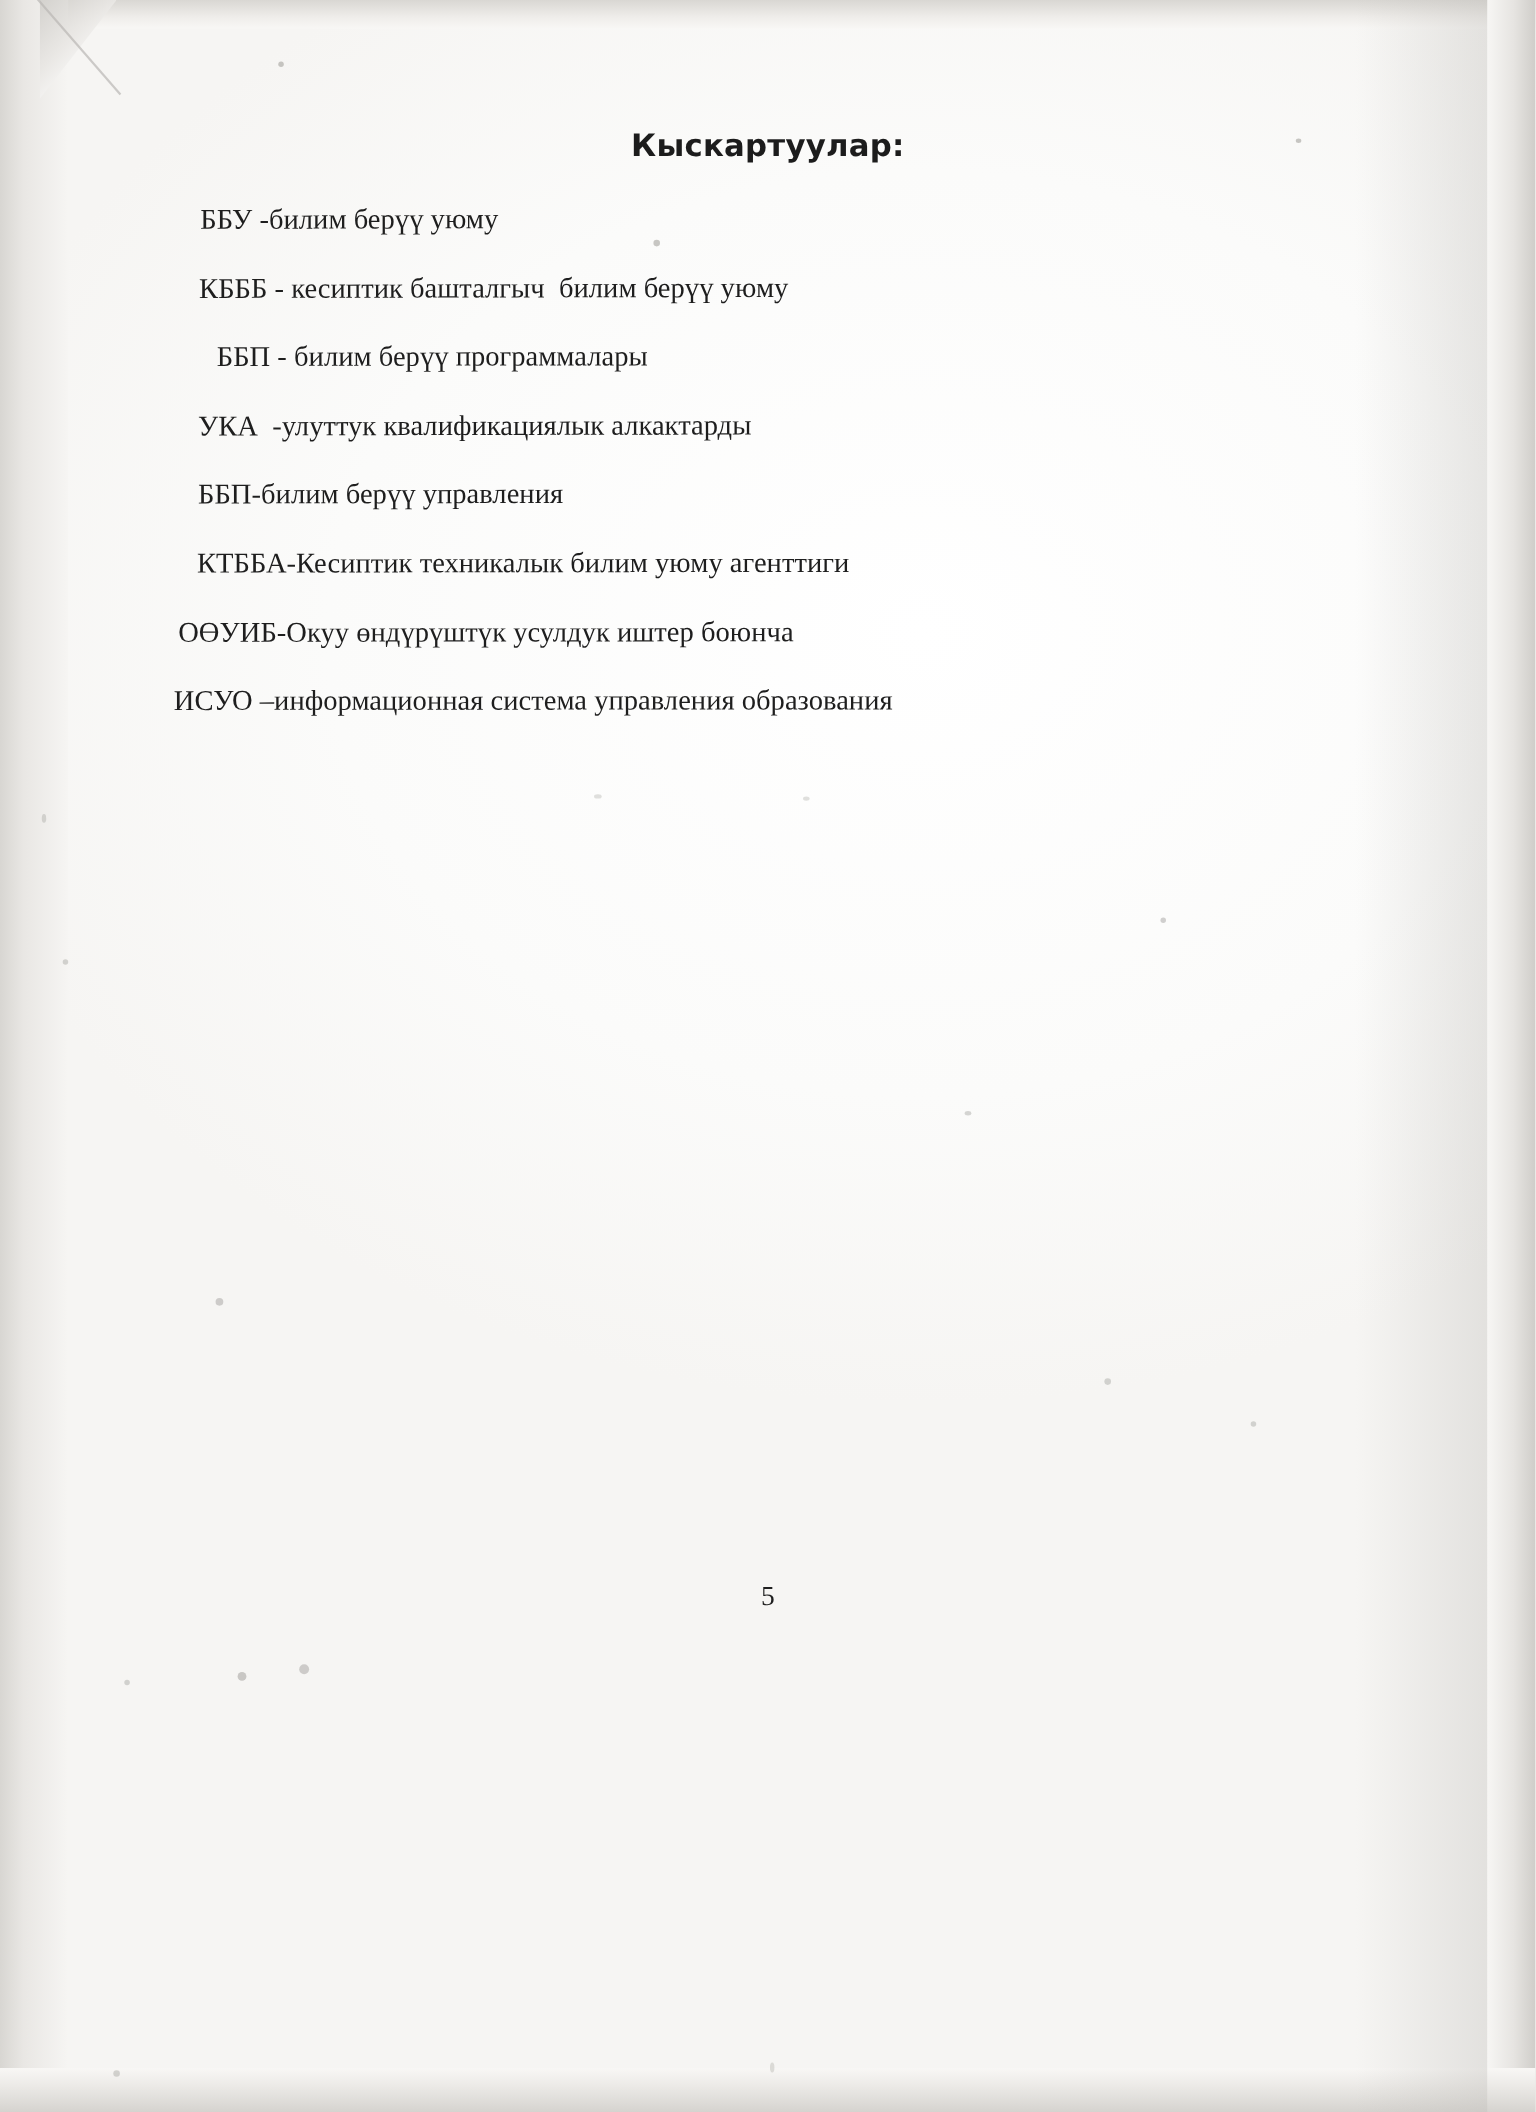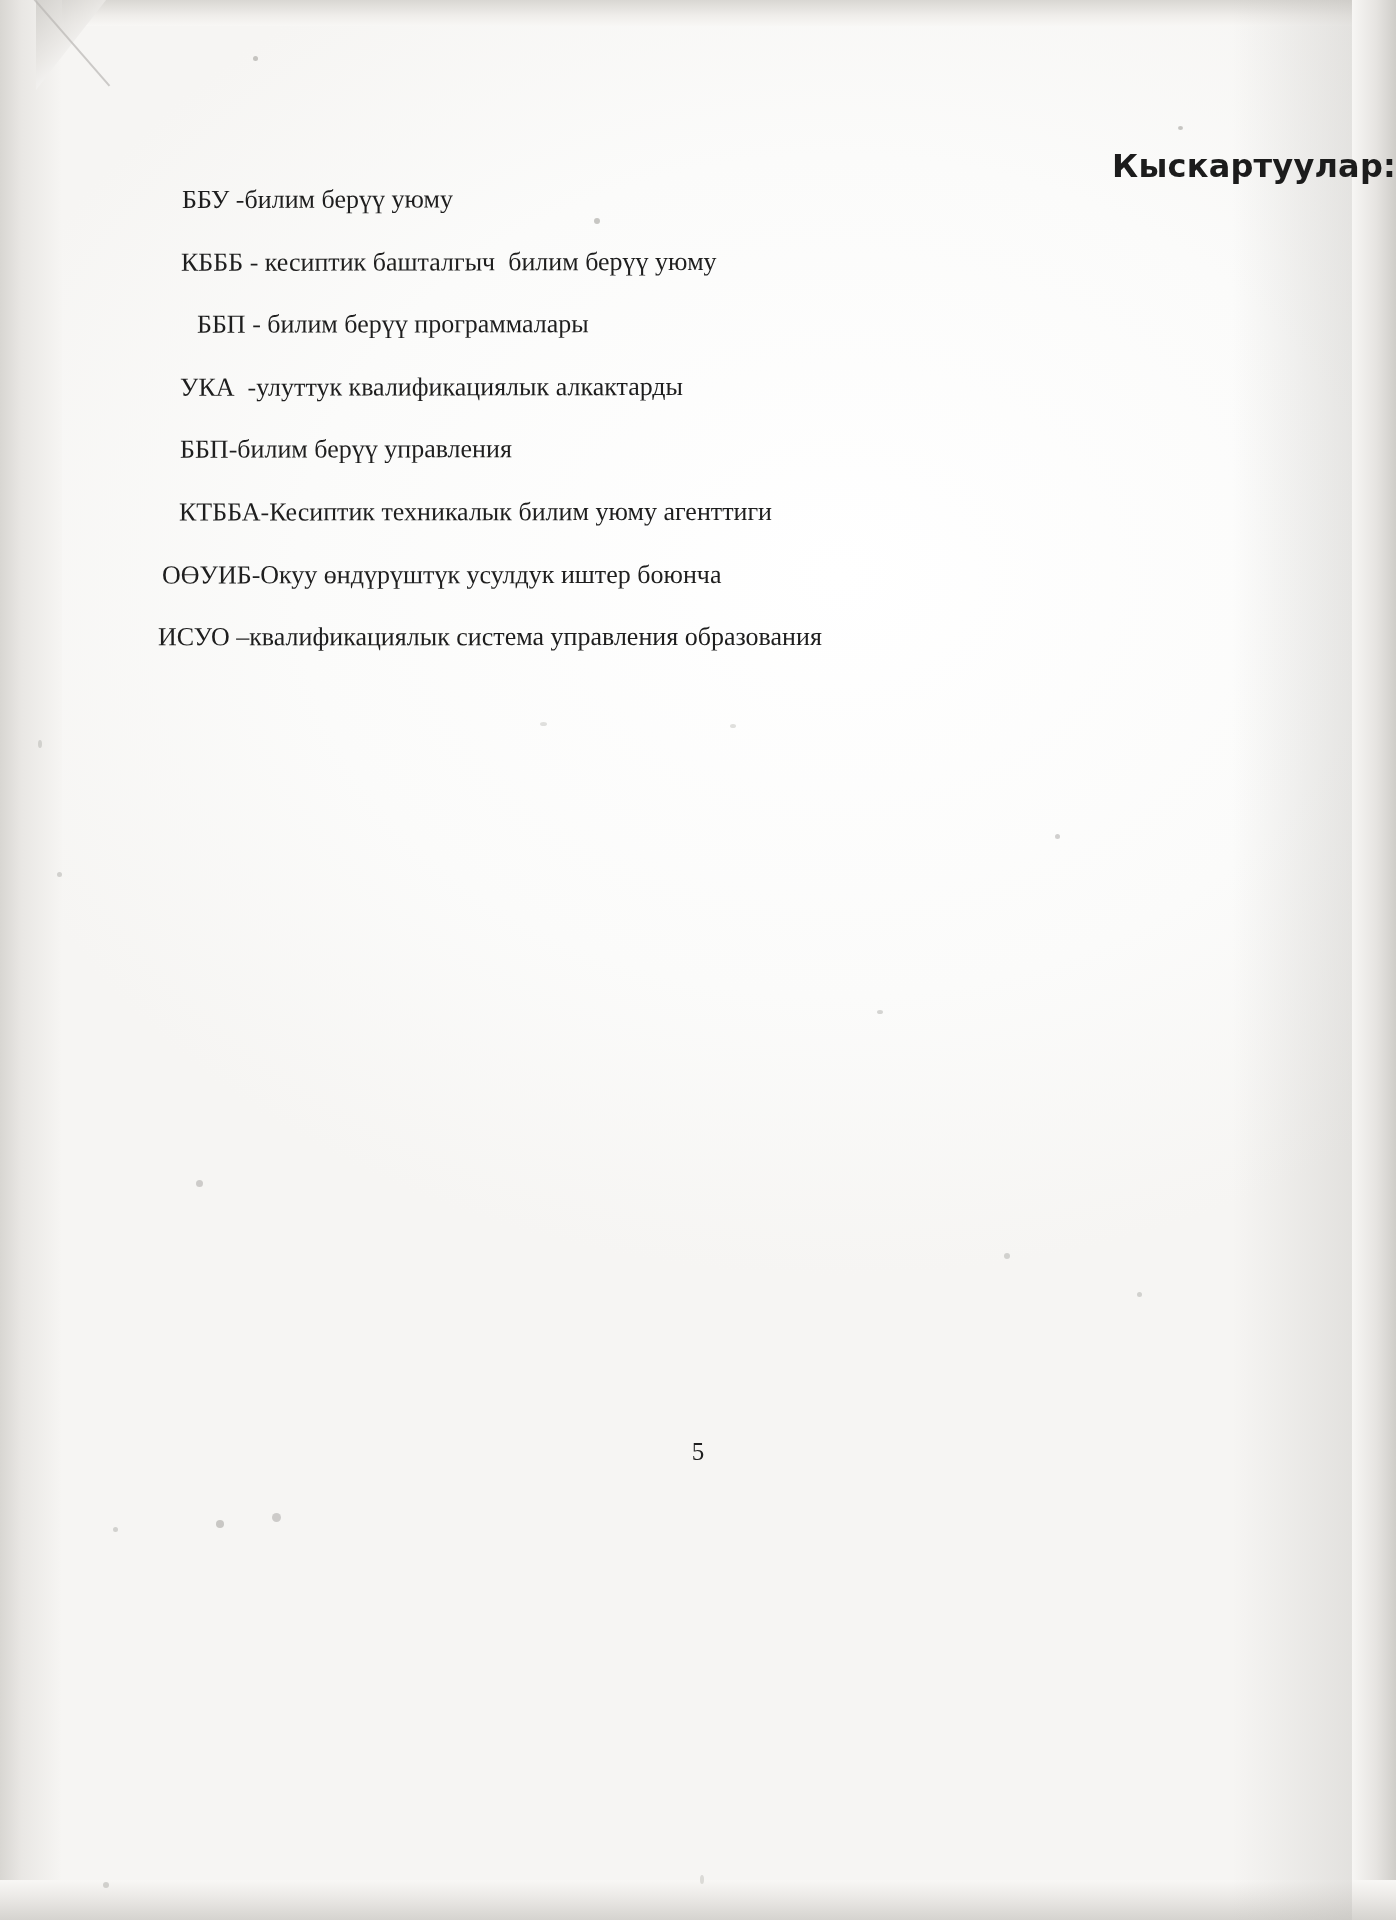--- a/index.html
+++ b/index.html
@@ -90,26 +90,26 @@
 
   
   .page-content {
     position: absolute;
     left: 0; top: 0;
     width: 1396px; height: 1920px;
   }
   .doc-title {
     position: absolute;
     left: 0;
-    top: 147px;
+    top: 116px;
     width: 1396px;
-    text-align: right;
+    text-align: center;
     font-family: "DejaVu Sans", sans-serif;
     font-weight: bold;
-    font-size: 32px;
+    font-size: 28px;
     color: #1c1c1c;
     letter-spacing: 0.2px;
   }
   .abbr-list {
     position: absolute;
     left: 178px;
     top: 185px;
     width: 1000px;
   }
   .abbr-item {
@@ -177,18 +177,18 @@
   <div class="doc-title">Кыскартуулар:</div>
 
   <div class="abbr-list">
     <p class="abbr-item i0">ББУ -билим берүү уюму</p>
     <p class="abbr-item i1">КБББ - кесиптик башталгыч  билим берүү уюму</p>
     <p class="abbr-item i2">ББП - билим берүү программалары</p>
     <p class="abbr-item i3">УКА  -улуттук квалификациялык алкактарды</p>
     <p class="abbr-item i4">ББП-билим берүү управления</p>
     <p class="abbr-item i5">КТББА-Кесиптик техникалык билим уюму агенттиги</p>
     <p class="abbr-item i7">ОӨУИБ-Окуу өндүрүштүк усулдук иштер боюнча</p>
-    <p class="abbr-item i8">ИСУО –квалификациялык система управления образования</p>
+    <p class="abbr-item i8">ИСУО –информационная система управления образования</p>
   </div>
 
   <div class="page-number">5</div>
 
 </div>
 
 </body></html>

